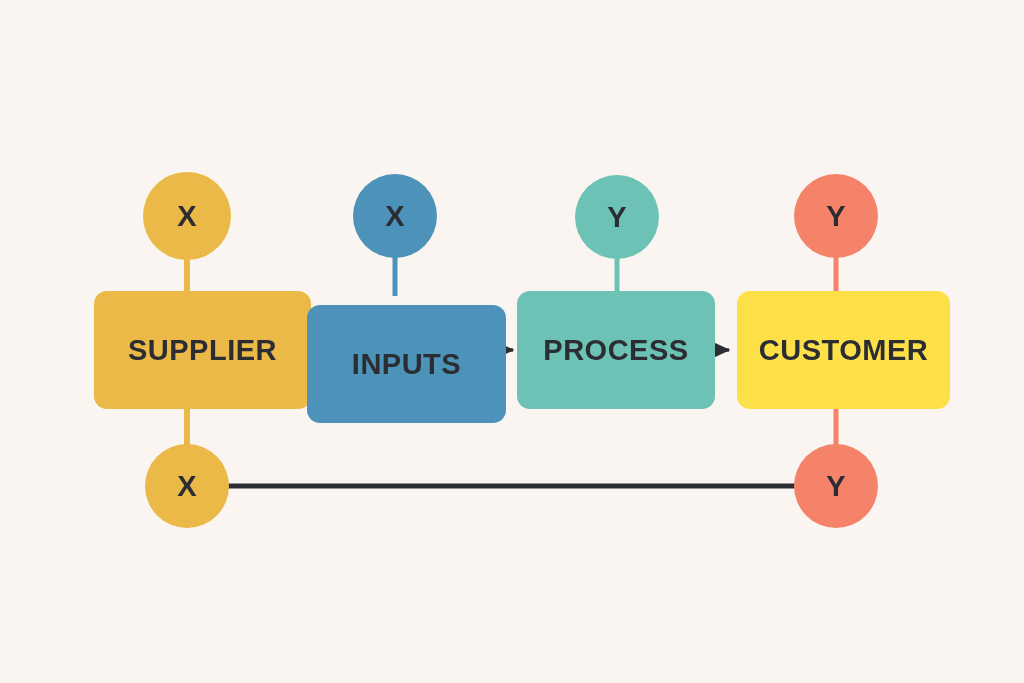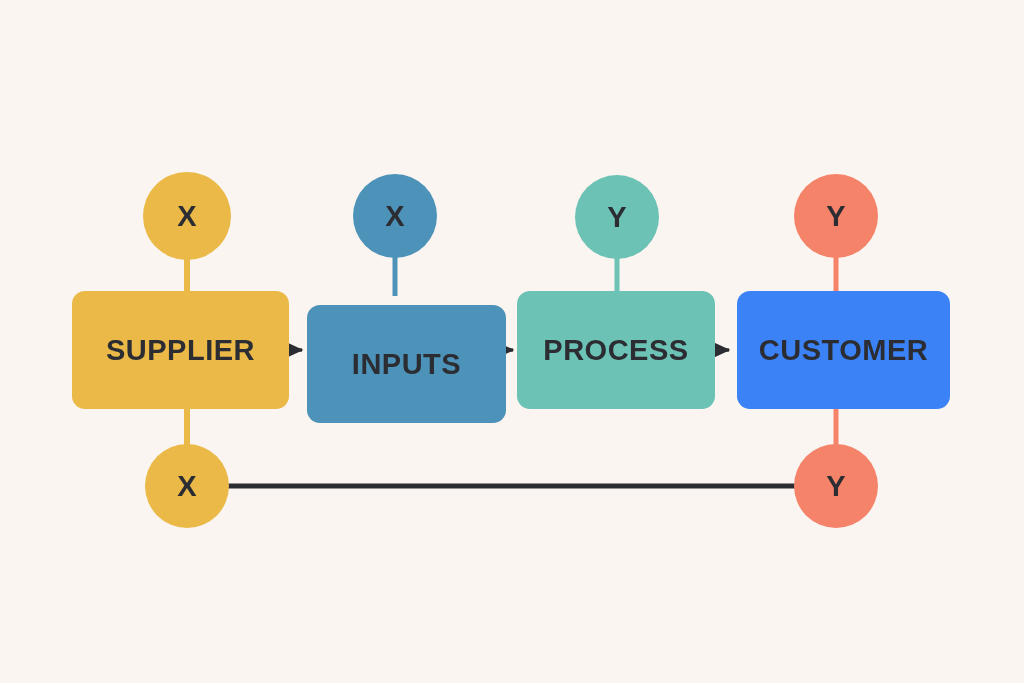--- a/index.html
+++ b/index.html
@@ -81,21 +81,21 @@
     <line x1="226" y1="486" x2="797" y2="486" stroke="#2b2d33" stroke-width="5" stroke-linecap="butt"></line>
 
     <line x1="293" y1="350" x2="302" y2="350" stroke="#2b2d33" stroke-width="3.4" marker-end="url(#arrowhead)"></line>
     <line x1="508" y1="350" x2="513" y2="350" stroke="#2b2d33" stroke-width="3.4" marker-end="url(#arrowhead)"></line>
     <line x1="717" y1="350" x2="729" y2="350" stroke="#2b2d33" stroke-width="3.4" marker-end="url(#arrowhead)"></line>
   </svg>
 
   <div class="node-circle" style="left:143px; top:172px; width:88px; height:88px; background:#eab947;">
     <span class="node-circle-label">X</span>
   </div>
-  <div class="node-box" style="left:72px; top:291px; width:217px; height:118px; background:#eab947;">
+  <div class="node-box" style="left:94px; top:291px; width:217px; height:118px; background:#eab947;">
     <span class="node-box-label">SUPPLIER</span>
   </div>
   <div class="node-circle" style="left:145px; top:444px; width:84px; height:84px; background:#eab947;">
     <span class="node-circle-label">X</span>
   </div>
 
   <div class="node-circle" style="left:353px; top:174px; width:84px; height:84px; background:#4d92b8;">
     <span class="node-circle-label">X</span>
   </div>
   <div class="node-box" style="left:307px; top:291px; width:199px; height:118px; background:#4d92b8;margin-top:14px;">
@@ -105,20 +105,20 @@
   <div class="node-circle" style="left:575px; top:175px; width:84px; height:84px; background:#6cc2b4;">
     <span class="node-circle-label">Y</span>
   </div>
   <div class="node-box" style="left:517px; top:291px; width:198px; height:118px; background:#6cc2b4;">
     <span class="node-box-label">PROCESS</span>
   </div>
 
   <div class="node-circle" style="left:794px; top:174px; width:84px; height:84px; background:#f4836a;">
     <span class="node-circle-label">Y</span>
   </div>
-  <div class="node-box" style="left:737px; top:291px; width:213px; height:118px; background:#3b82f6;">
+  <div class="node-box" style="left:737px; top:291px; width:213px; height:118px; background:#fde047;">
     <span class="node-box-label">CUSTOMER</span>
   </div>
   <div class="node-circle" style="left:794px; top:444px; width:84px; height:84px; background:#f4836a;">
     <span class="node-circle-label">Y</span>
   </div>
 
 </div>
 
 </body></html>

